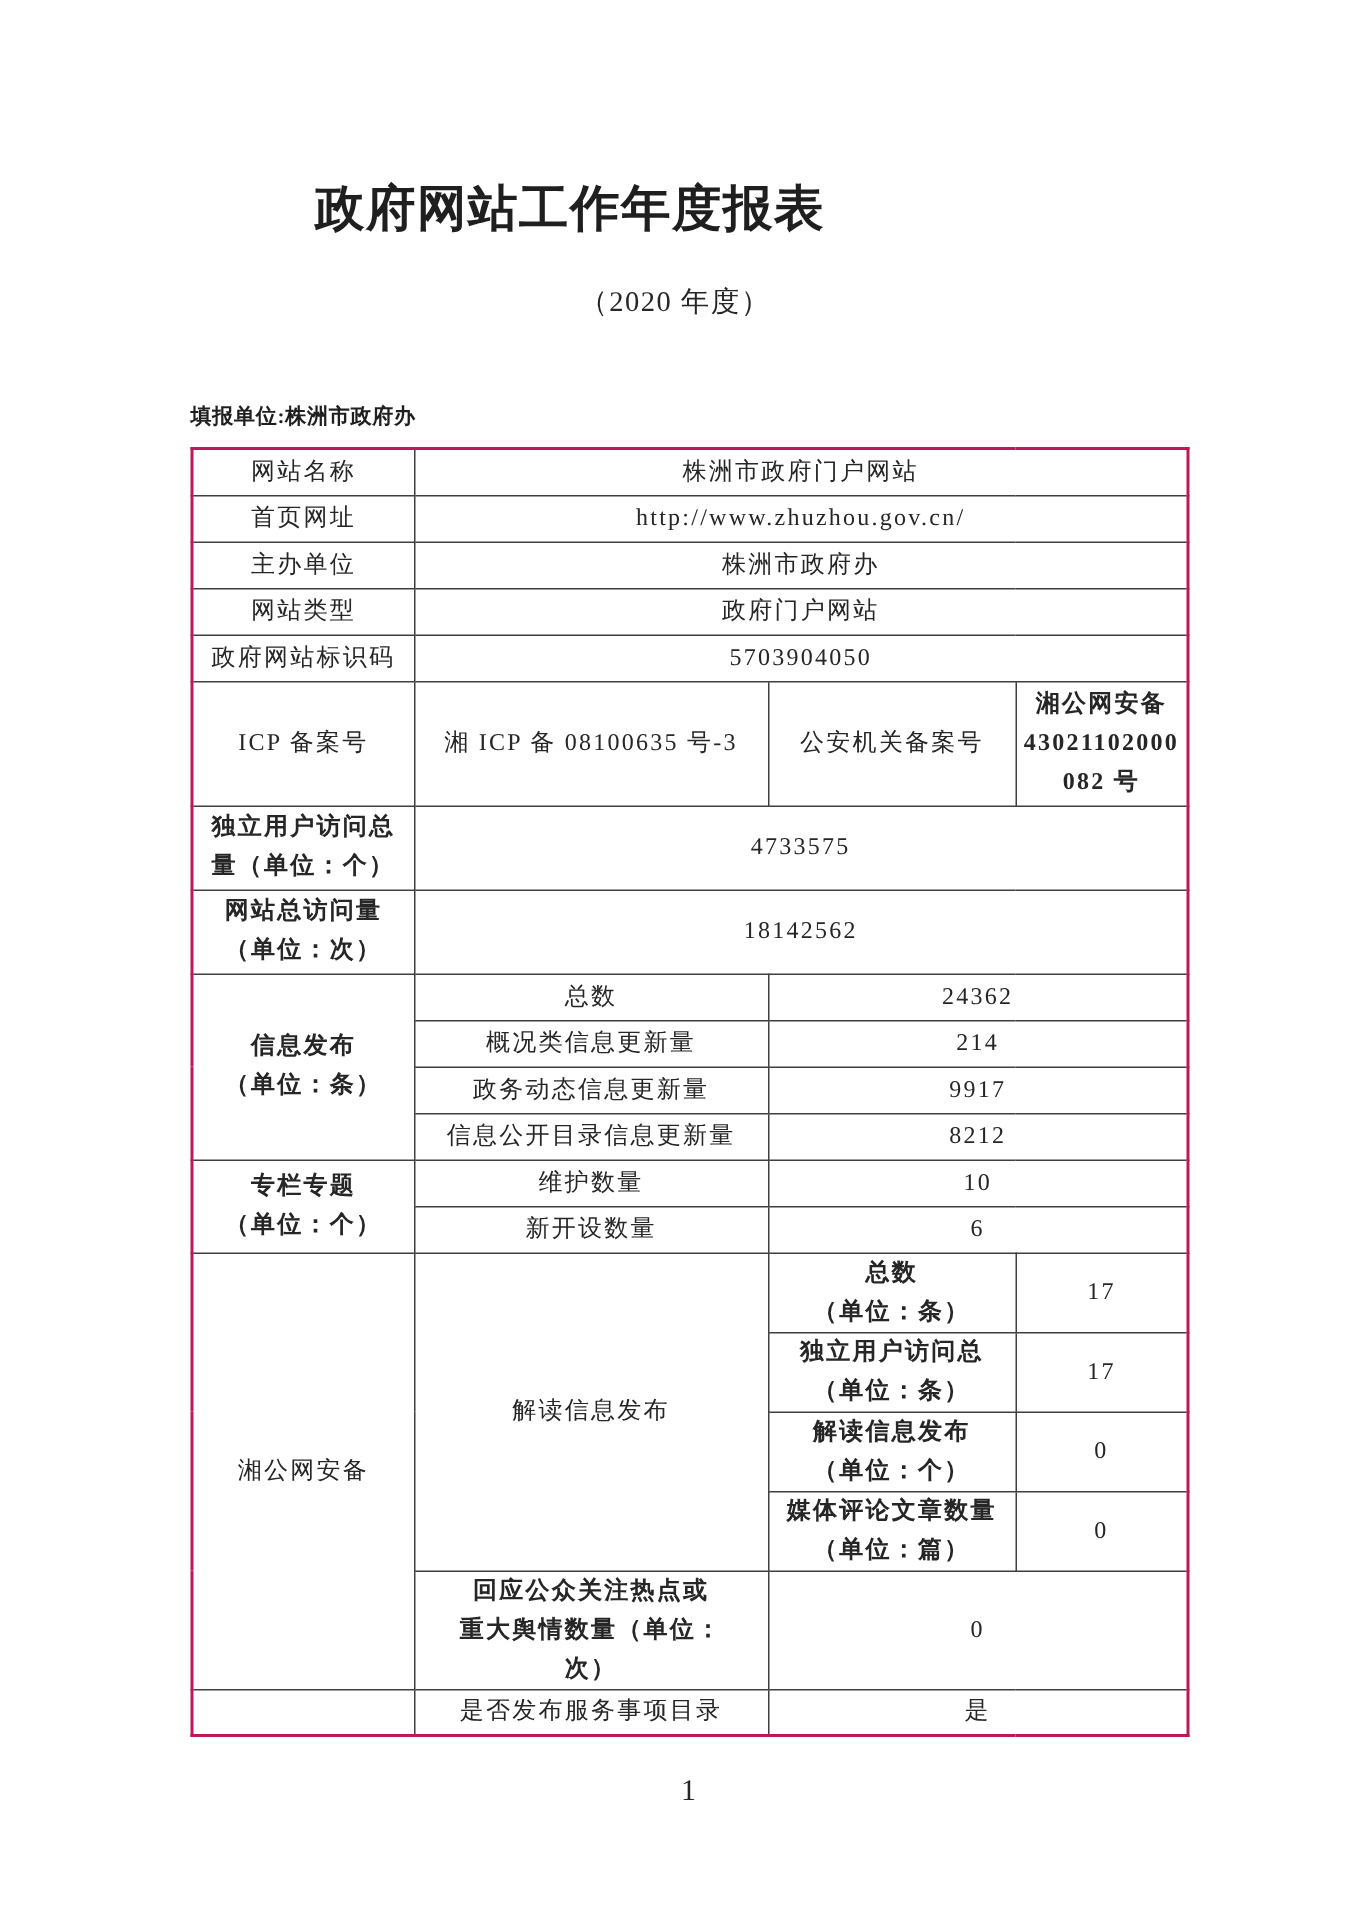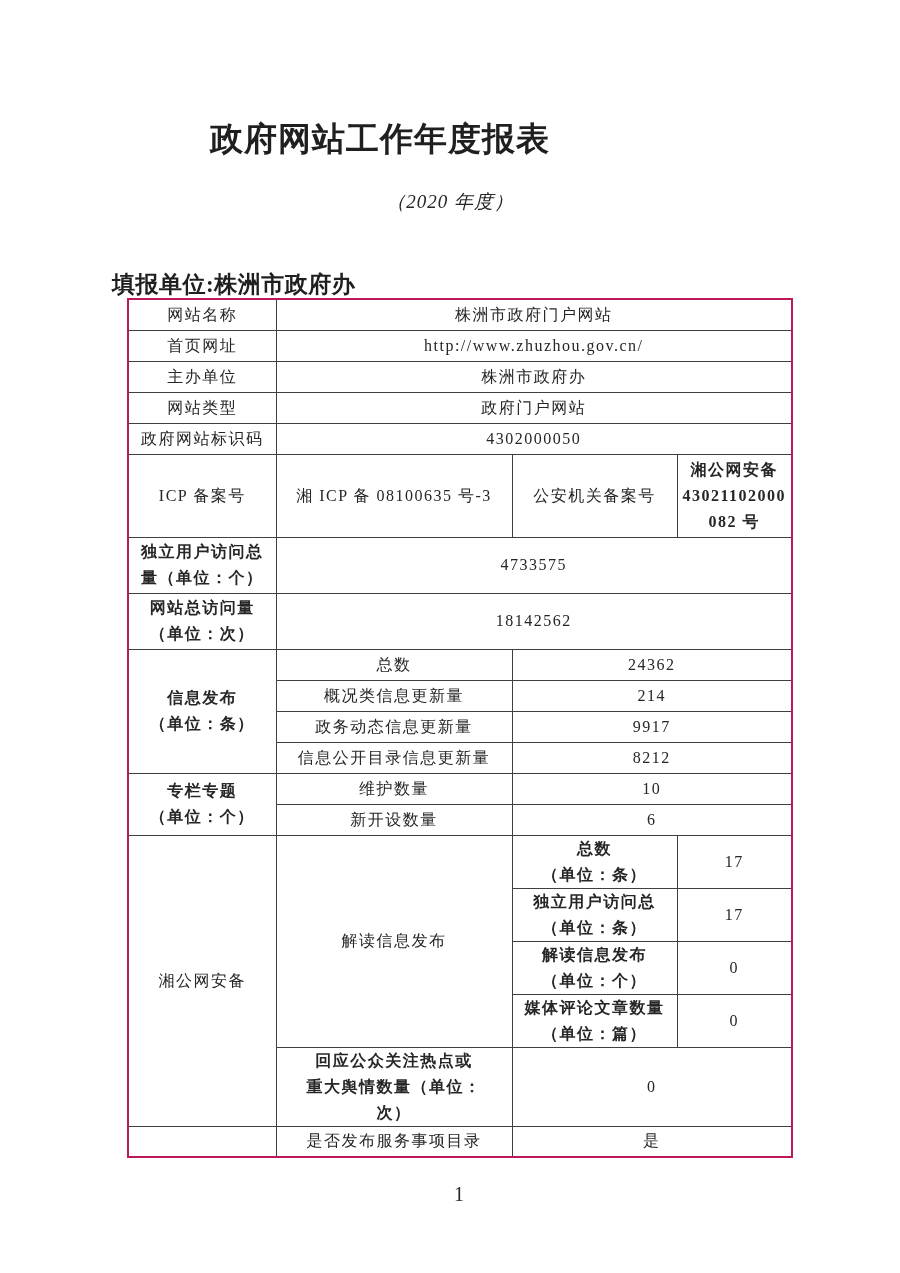--- a/index.html
+++ b/index.html
@@ -28,27 +28,26 @@
   }
   .doc-subtitle {
     position: absolute;
     top: 188px;
     left: 0;
     width: 900px;
     text-align: center;
     font-size: 19px;
     letter-spacing: 1px;
     line-height: 28px;
-    font-style: italic;
   }
   .unit-line {
     position: absolute;
     top: 269px;
-    left: 112px;
-    font-size: 23px;
+    left: 127px;
+    font-size: 14px;
     font-weight: 700;
     letter-spacing: 0.5px;
     color: #1f1f1f;
   }
   table.report {
     position: absolute;
     top: 298px;
     left: 127px;
     width: 664px;
     border-collapse: collapse;
@@ -114,21 +113,21 @@
       <td colspan="3">株洲市政府办</td>
     </tr>
 
     <tr class="rh31">
       <td>网站类型</td>
       <td colspan="3">政府门户网站</td>
     </tr>
 
     <tr class="rh31">
       <td>政府网站标识码</td>
-      <td colspan="3">4302000050</td>
+      <td colspan="3">5703904050</td>
     </tr>
 
     <tr class="rh83">
       <td>ICP 备案号</td>
       <td>湘 ICP 备 08100635 号-3</td>
       <td>公安机关备案号</td>
       <td>
         <div class="ln">湘公网安备</div>
         <div class="ln">43021102000</div>
         <div class="ln">082 号</div>

